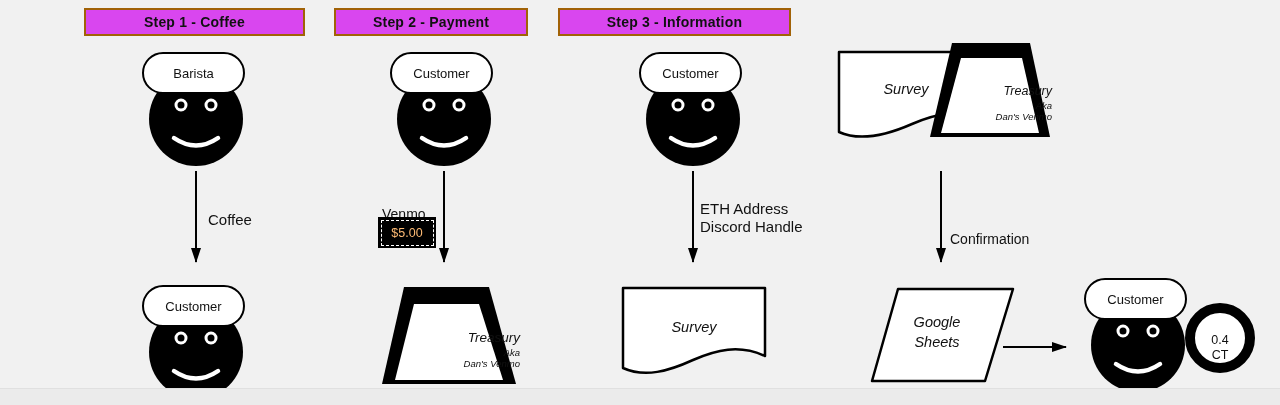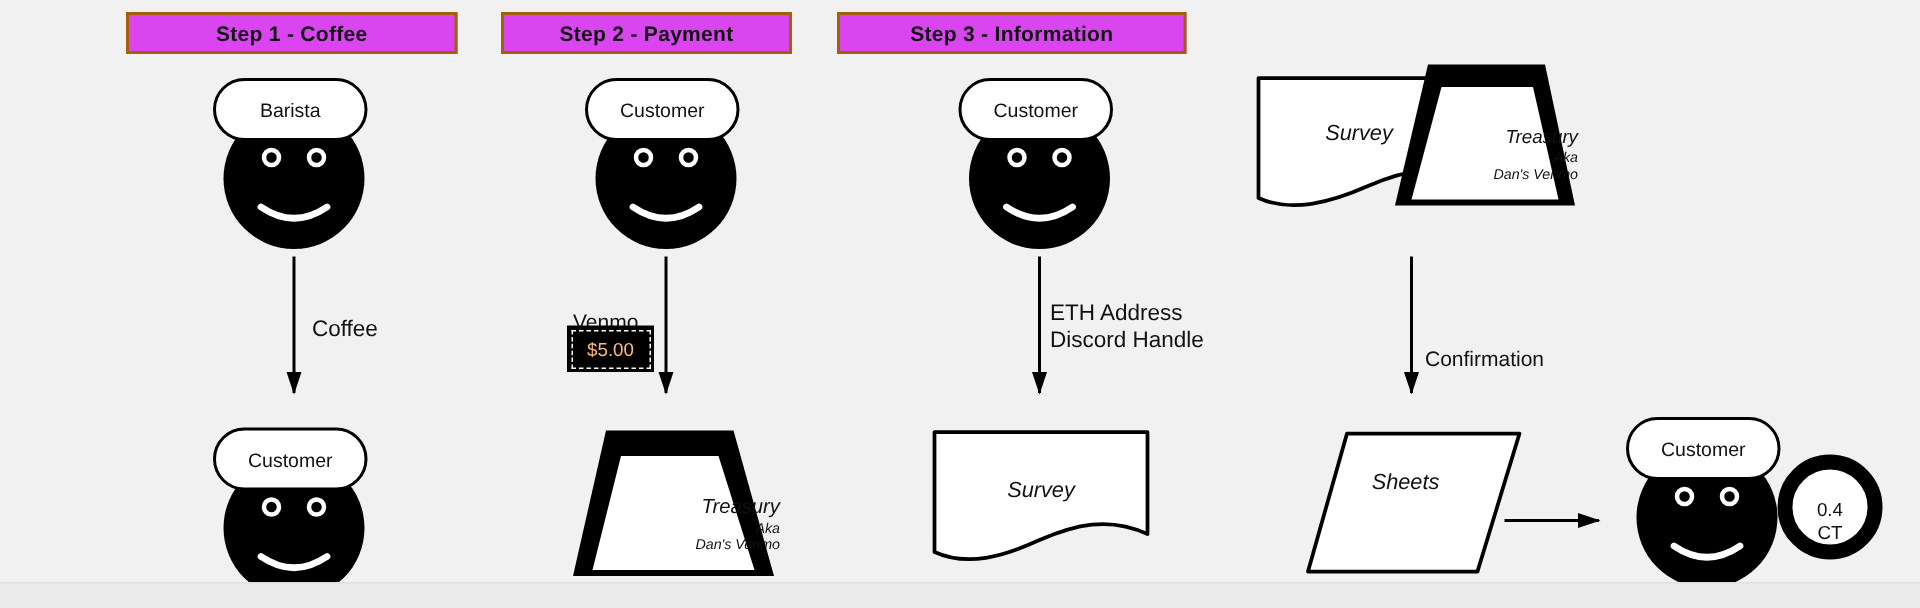--- a/index.html
+++ b/index.html
@@ -172,20 +172,21 @@
     </div>
   </div>
 
   <div class="arrow-label" style="left:950px;top:203px;font-size:14px;margin-top:28px;">Confirmation</div>
 
   <div class="shape" style="left:870px;top:286px;">
     <svg width="146" height="98" viewBox="0 0 146 98">
       <polygon points="28,3 143,3 115,95 2,95" fill="#fff" stroke="#000" stroke-width="2.5" stroke-linejoin="round"></polygon>
     </svg>
     <div class="shape-label" style="left:0;top:26px;width:134px;font-size:14.5px;line-height:20px;">
+      <div>Google</div>
       <div>Sheets</div>
     </div>
   </div>
 
   <div class="actor" style="left:1083px;top:278px;">
     <svg width="110" height="120" viewBox="0 0 110 120">
       <circle cx="55" cy="67" r="47" fill="#000"></circle>
       <circle cx="40" cy="53" r="5" fill="none" stroke="#fff" stroke-width="3"></circle>
       <circle cx="70" cy="53" r="5" fill="none" stroke="#fff" stroke-width="3"></circle>
       <path d="M33 86 Q55 101 77 86" fill="none" stroke="#fff" stroke-width="4.5" stroke-linecap="round"></path>

